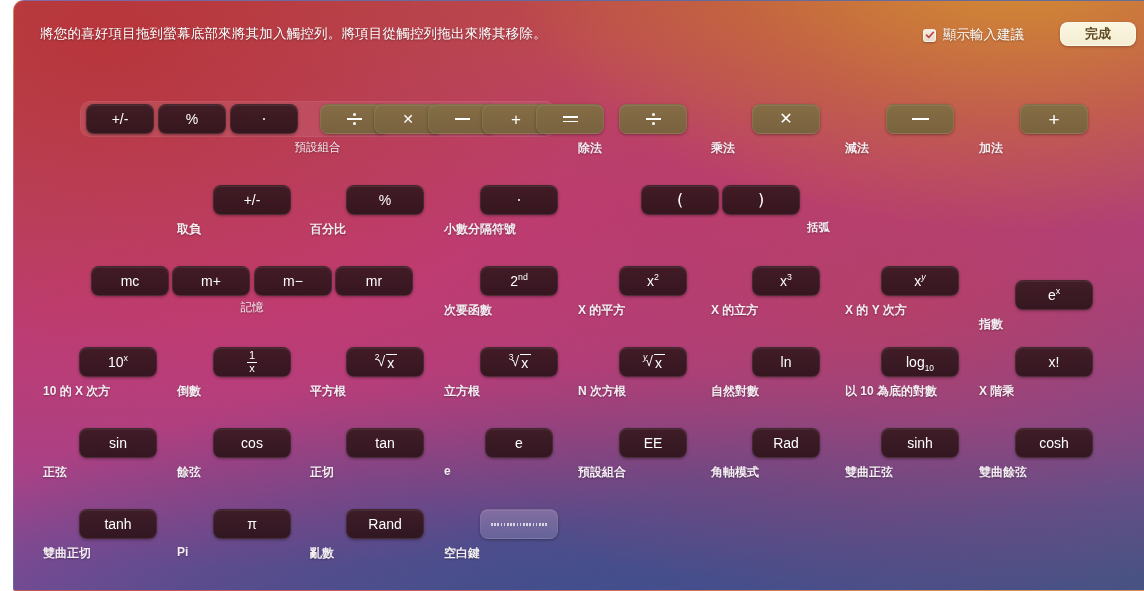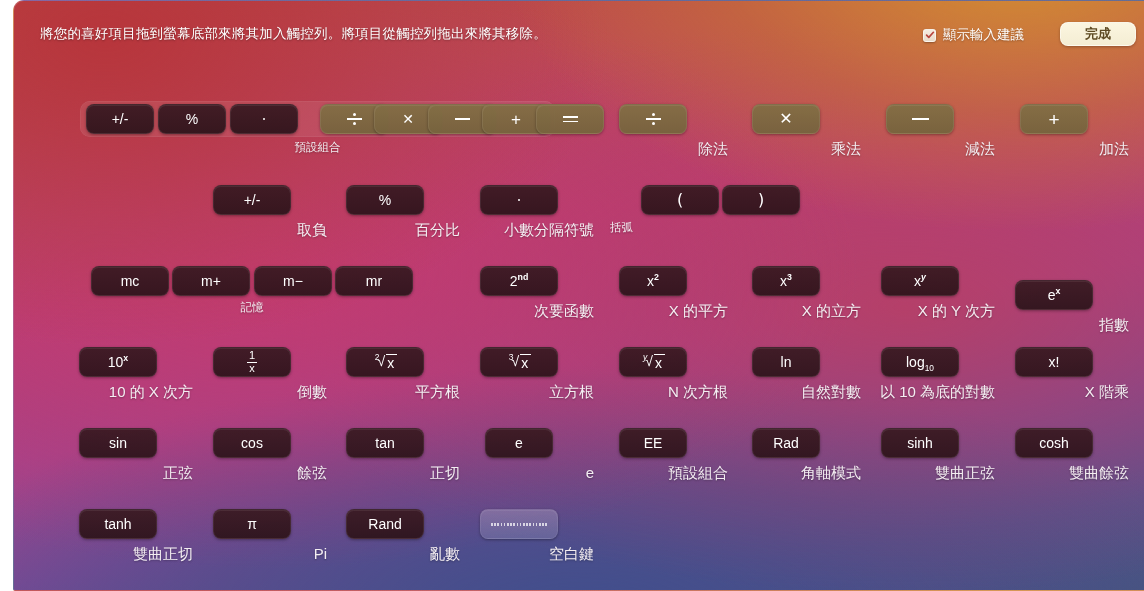--- a/index.html
+++ b/index.html
@@ -71,51 +71,53 @@
     display: flex; align-items: center; justify-content: center;
     color: #ffffff; font-size: 14px; line-height: 1;
     box-shadow: 0 1px 3px rgba(0,0,0,0.34), inset 0 1px 0 rgba(255,255,255,0.07);
     border: 0.5px solid rgba(255,255,255,0.07);
     cursor: default; position: relative;
   }
   .btn.dark  { background: linear-gradient(180deg, rgba(58,26,34,0.94), rgba(46,20,27,0.94)); }
   .btn.olive { background: linear-gradient(180deg, rgba(131,110,69,0.97), rgba(119,99,62,0.97)); }
   .btn.wide  { width: 78px; }
   .cap {
-    margin-top: 6px; text-align: right;
-    font-size: 15px; color: #f4eef2; white-space: nowrap;
+    margin-top: 6px; text-align: left;
+    font-size: 12px; color: #f4eef2; white-space: nowrap;
     text-shadow: 0 1px 2px rgba(0,0,0,0.3);
+    font-weight: bold;
   }
 
   
   #defaultset-container {
     position: absolute; left: 66px; top: 100px;
     width: 475px; height: 36px; border-radius: 10px;
     background: rgba(255,255,255,0.085);
     box-shadow: inset 0 0 0 0.5px rgba(255,255,255,0.10);
   }
   #defaultset-container .btn { position: absolute; top: 3px; }
   #defaultset-caption {
     position: absolute; left: 66px; top: 139px; width: 475px;
     text-align: center; font-size: 11.5px; color: #f4eef2;
     text-shadow: 0 1px 2px rgba(0,0,0,0.3);
   }
   #paren-caption {
     position: absolute; left: 596px; top: 219px; width: 220px;
-    text-align: left; font-size: 11.5px; color: #f4eef2;
+    text-align: right; font-size: 11.5px; color: #f4eef2;
     text-shadow: 0 1px 2px rgba(0,0,0,0.3);
+    font-weight: bold;
   }
   #memory-caption {
     position: absolute; left: 63px; top: 299px; width: 350px;
     text-align: center; font-size: 11.5px; color: #f4eef2;
     text-shadow: 0 1px 2px rgba(0,0,0,0.3);
   }
 
   
-  sup.sp { font-size: 0.63em; vertical-align: super; line-height: 0; font-weight: bold; }
+  sup.sp { font-size: 0.63em; vertical-align: super; line-height: 0; }
   sub.sb { font-size: 0.60em; vertical-align: sub; line-height: 0; }
   .frac { display: inline-flex; flex-direction: column; align-items: center;
           font-size: 11px; line-height: 1.02; }
   .frac .num { padding: 0 2px; }
   .frac .den { border-top: 1px solid #fff; padding: 0 2px; margin-top: 1px; }
   .rad { display: inline-flex; align-items: flex-start; }
   .rad .idx { font-size: 8.5px; position: relative; top: -1px; right: -2px; }
   .rad .bar { border-top: 1px solid #fff; padding: 1px 3px 0 1px; margin-left: 1px; }
   .divsign { display: inline-flex; flex-direction: column; align-items: center; gap: 2px; }
   .divsign .d { width: 3px; height: 3px; border-radius: 50%; background: #fff; }

